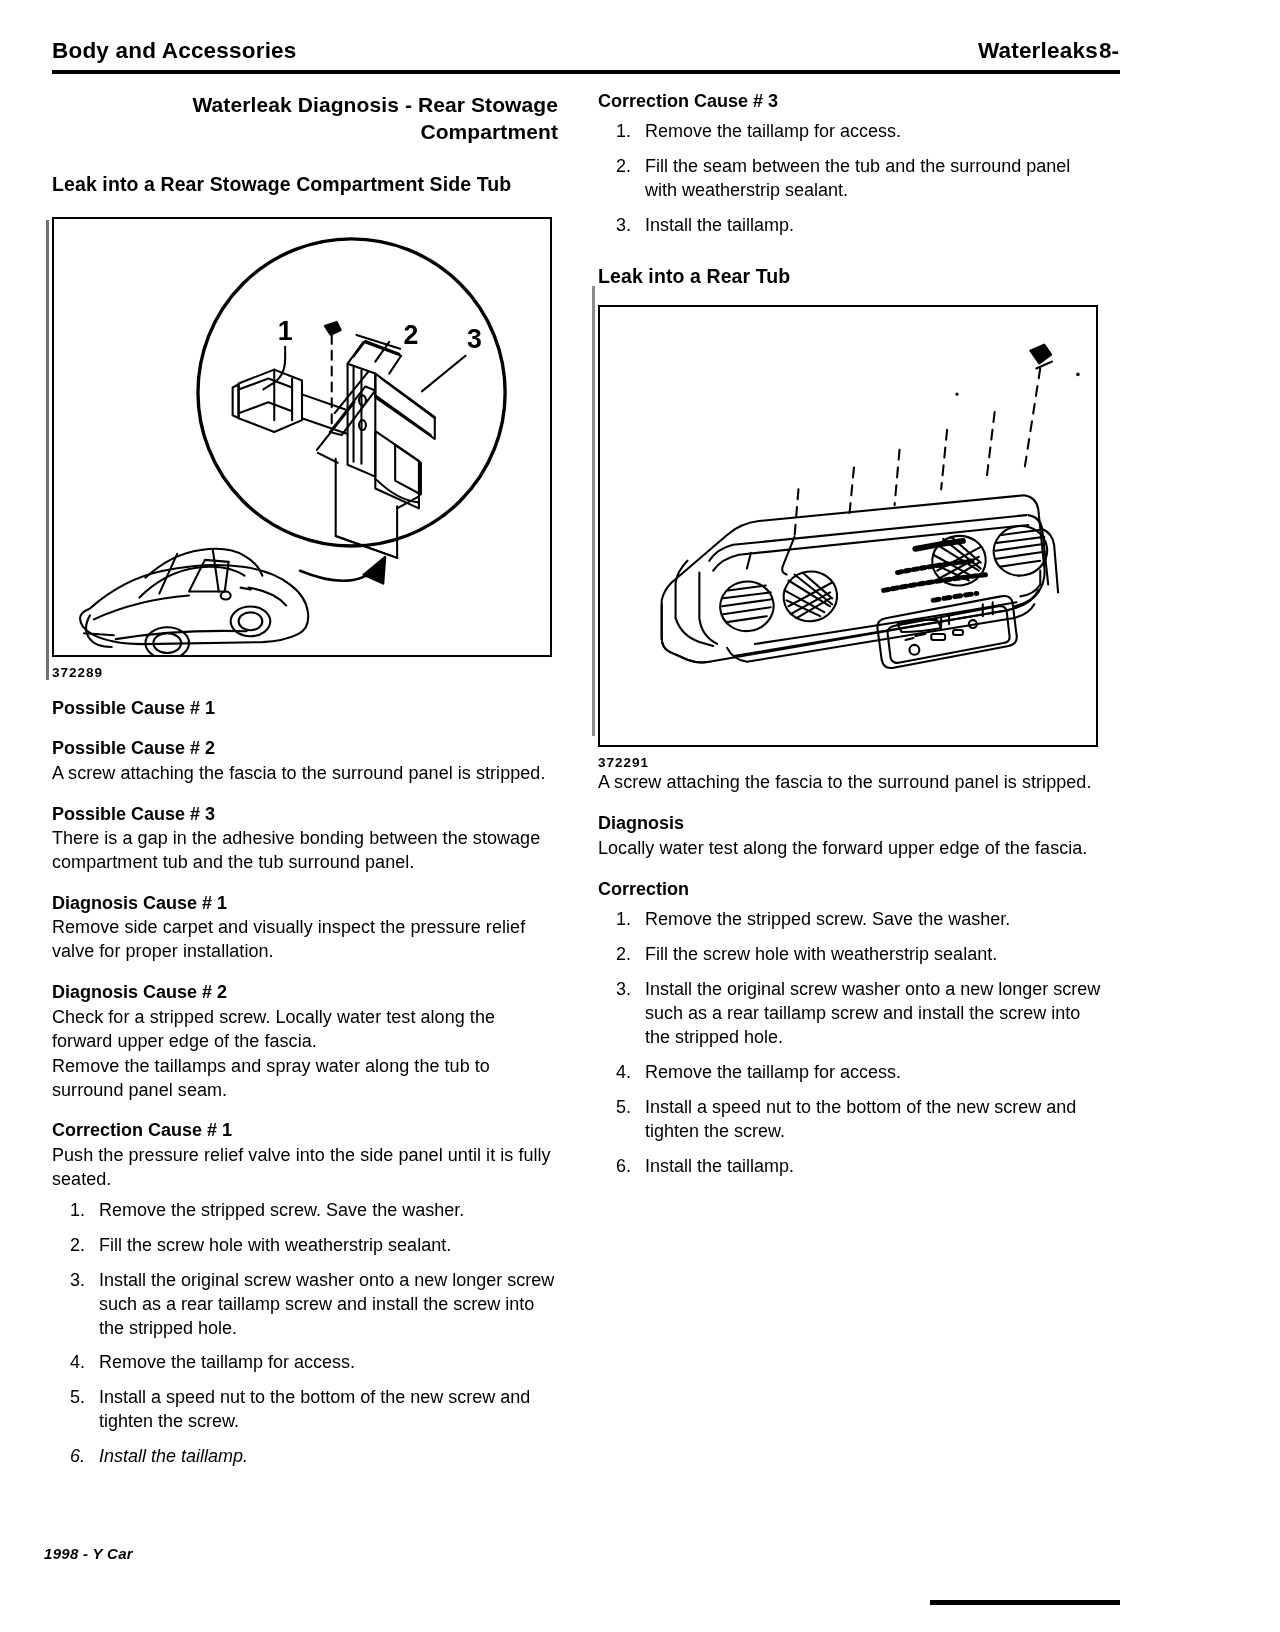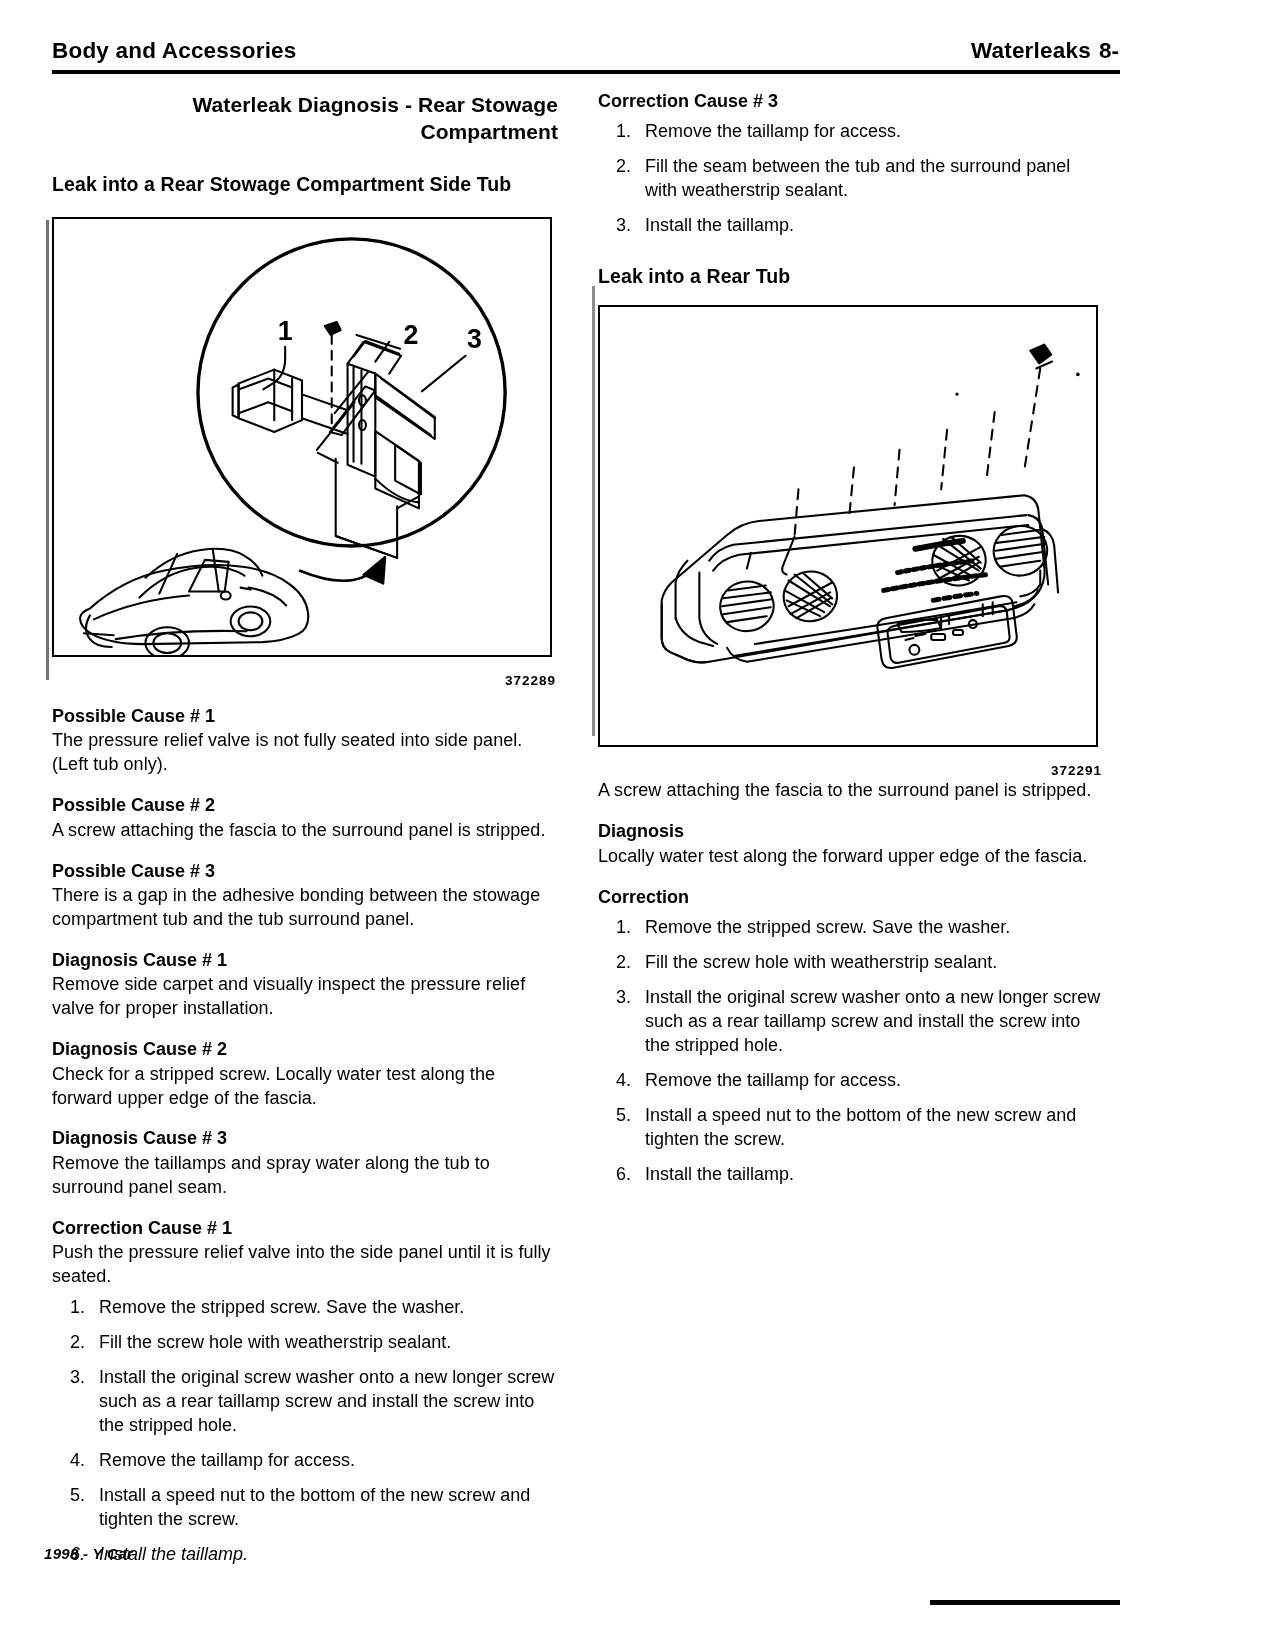--- a/index.html
+++ b/index.html
@@ -33,21 +33,21 @@
   .head-left {
     font-size: 22.5px;
     font-weight: bold;
     letter-spacing: .2px;
   }
   .head-right {
     font-size: 22.5px;
     font-weight: bold;
     letter-spacing: .2px;
     display: flex;
-    gap: 8px;
+    gap: 1px;
   }
   .head-rule {
     position: absolute;
     left: 52px;
     top: 70px;
     width: 1080px;
     height: 4px;
     background: #000;
   }
 
@@ -114,23 +114,23 @@
   .figbox {
     border: 2px solid #000;
     background: #fff;
     box-sizing: border-box;
     position: relative;
     overflow: hidden;
   }
   .figcap {
     font-size: 13.5px;
     font-weight: bold;
-    text-align: right;
+    text-align: left;
     letter-spacing: 1px;
-    margin-top: 16px;
+    margin-top: 8px;
     padding-right: 2px;
   }
   .fig1 { margin-top: 20px; width: 500px; height: 440px; }
   .fig2 { margin-top: 16px; width: 500px; height: 442px; }
   .figbox svg { display: block; width: 100%; height: 100%; }
 
   
   .footer {
     position: absolute;
     left: 44px;
@@ -281,35 +281,33 @@
           <path d="M186 406 a12 9 0 1 0 24 0 a12 9 0 1 0 -24 0"></path>
 
           <path d="M168 380 a5 4 0 1 0 10 0 a5 4 0 1 0 -10 0"></path>
           <path d="M188 372 l10 2"></path>
         </g>
       </svg>
     </div>
     <div class="figcap">372289</div>
 
     <h3 class="lbl">Possible Cause # 1</h3>
-    <p class="body">The pressure relief valve is not fully seated into side panel. (Left tub only).</p>
 
     <h3 class="lbl">Possible Cause # 2</h3>
     <p class="body">A screw attaching the fascia to the surround panel is stripped.</p>
 
     <h3 class="lbl">Possible Cause # 3</h3>
     <p class="body">There is a gap in the adhesive bonding between the stowage compartment tub and the tub surround panel.</p>
 
     <h3 class="lbl">Diagnosis Cause # 1</h3>
     <p class="body">Remove side carpet and visually inspect the pressure relief valve for proper installation.</p>
 
     <h3 class="lbl">Diagnosis Cause # 2</h3>
     <p class="body">Check for a stripped screw. Locally water test along the forward upper edge of the fascia.</p>
 
-    <h3 class="lbl">Diagnosis Cause # 3</h3>
     <p class="body">Remove the taillamps and spray water along the tub to surround panel seam.</p>
 
     <h3 class="lbl">Correction Cause # 1</h3>
     <p class="body">Push the pressure relief valve into the side panel until it is fully seated.</p>
 
     <ol class="steps">
       <li>
         <span class="num">1.</span>
         <span>Remove the stripped screw. Save the washer.</span>
       </li>

